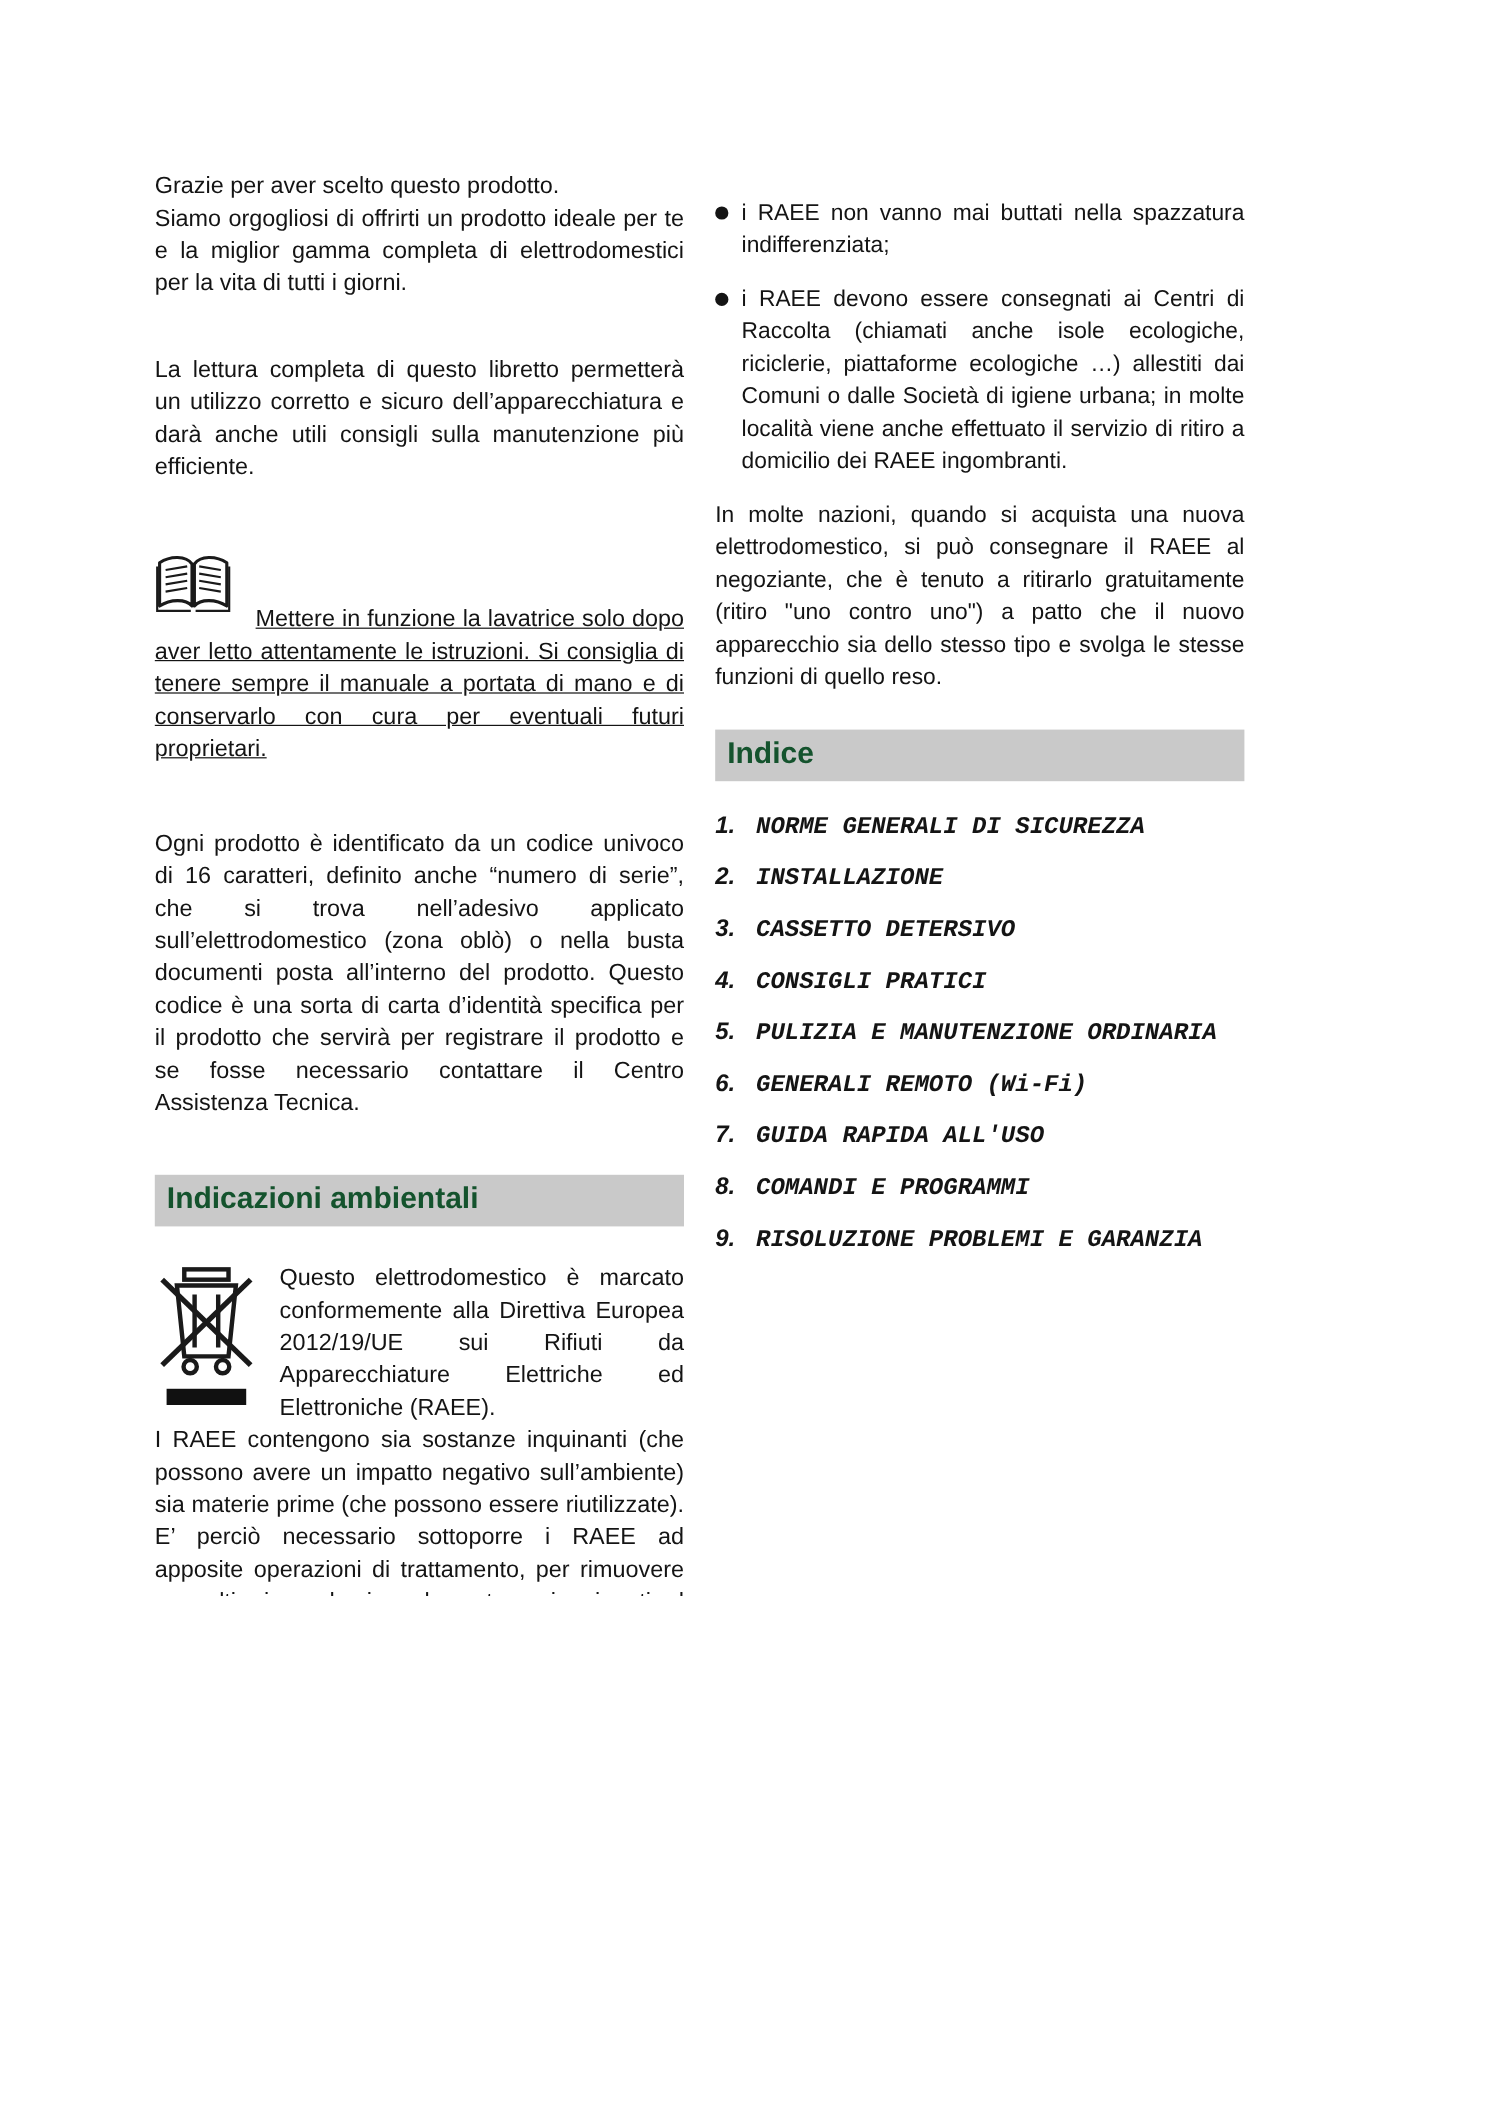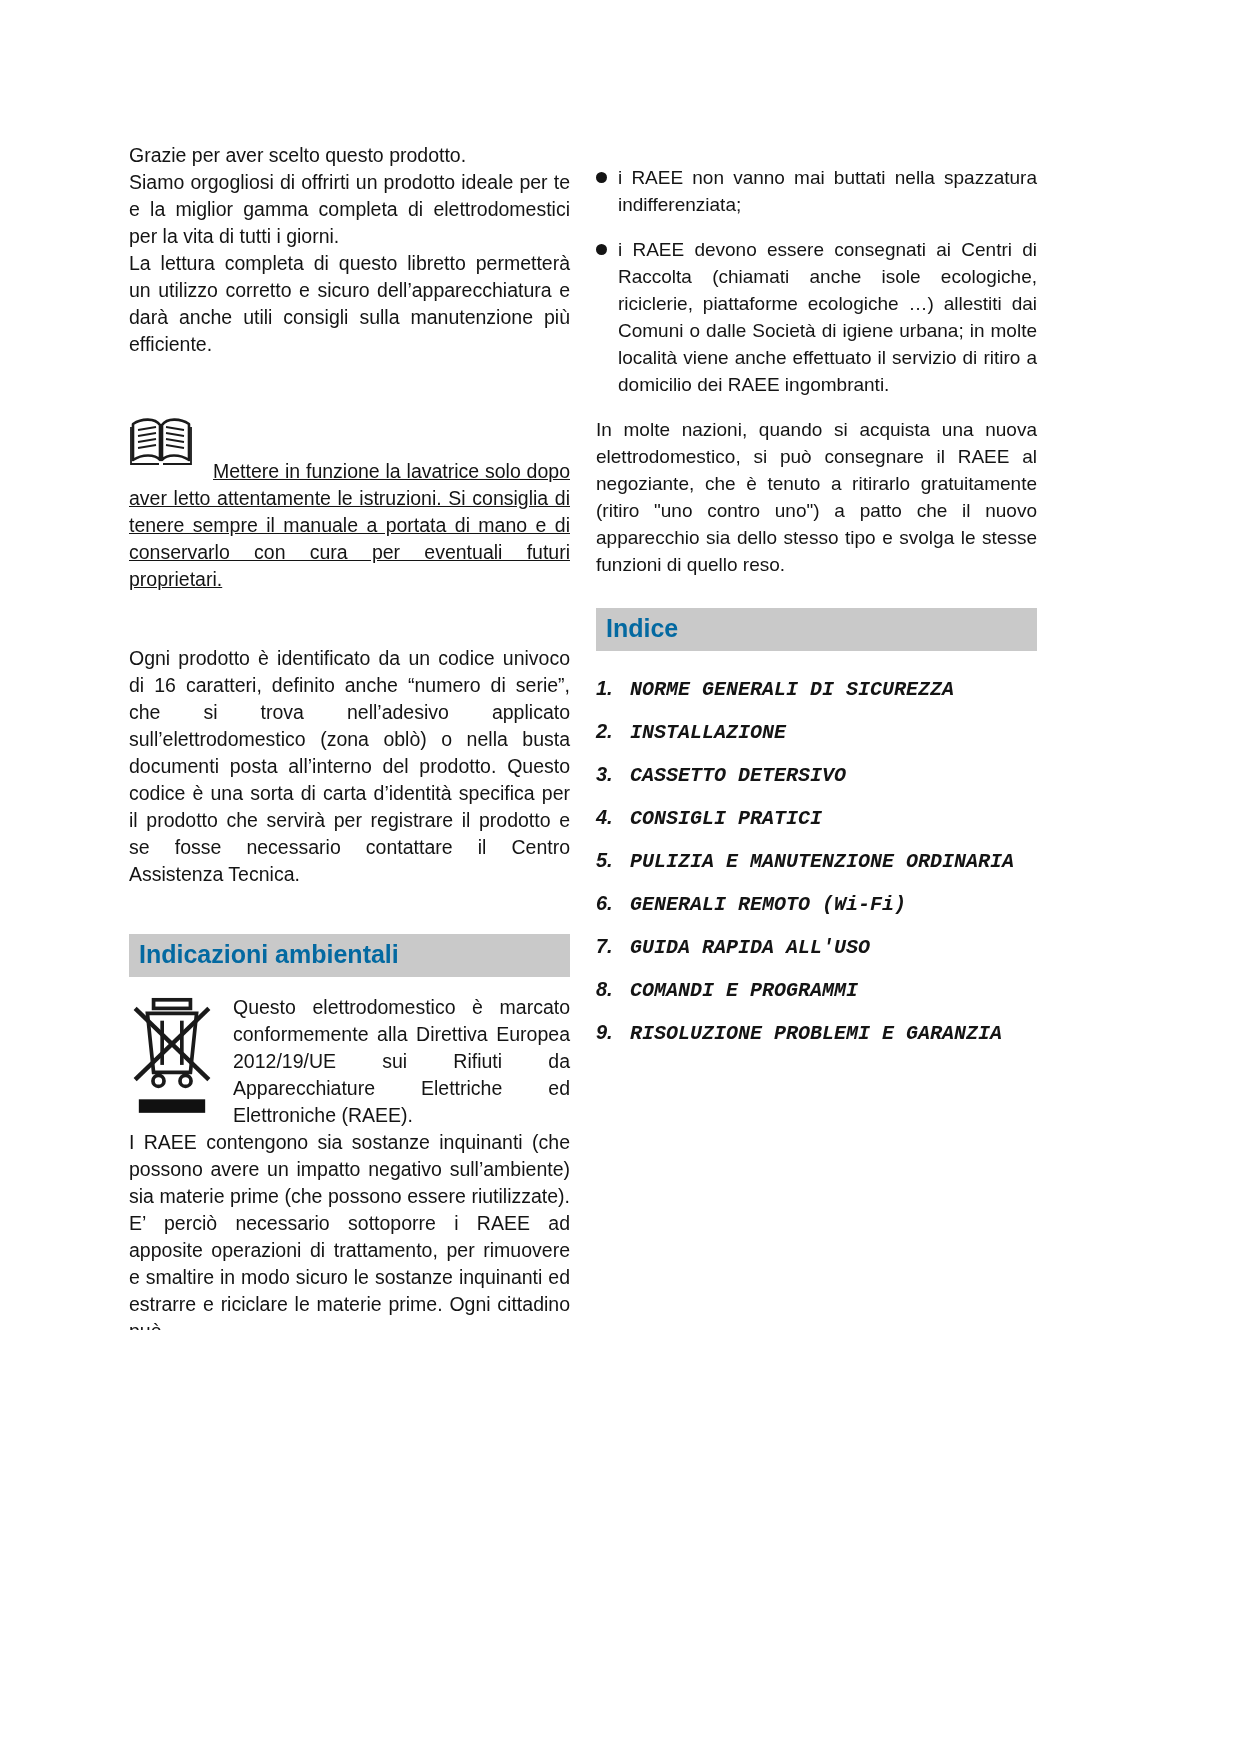--- a/index.html
+++ b/index.html
@@ -23,46 +23,46 @@
     text-align: justify;
     color: #141414;
   }
   .col-left  { left: 129px; }
   .col-right { left: 596px; font-size: 19px; }
 
   .block { display: block; }
 
   p { margin: 0; }
 
-  .p2 { }
+  .p2 { margin-top: 45px; }
 
   
   .p-book { position: relative; margin-top: 100px; text-indent: 84px; text-decoration: underline; }
   .book-icon {
     position: absolute;
     left: 0; top: -42px;
     text-indent: 0;
     display: inline-block;
   }
 
   .p4 { margin-top: 52px; }
 
   .section-bar {
     margin-top: 46px;
     background: #c9c9c9;
     font-size: 25px;
     font-weight: bold;
     line-height: 1;
     padding: 8px 10px 10px 10px;
     text-align: left;
-    color: #0369a1;
-  }
-
-  
-  .p-weee { margin-top: 17px; }
+    color: #14532d;
+  }
+
+  
+  .p-weee { margin-top: 30px; }
   .weee-icon {
     float: left;
     width: 90px;
     height: 132px;
     margin: 2px 14px 0 0;
   }
 
   .p-raee { clear: both; }
 
   

